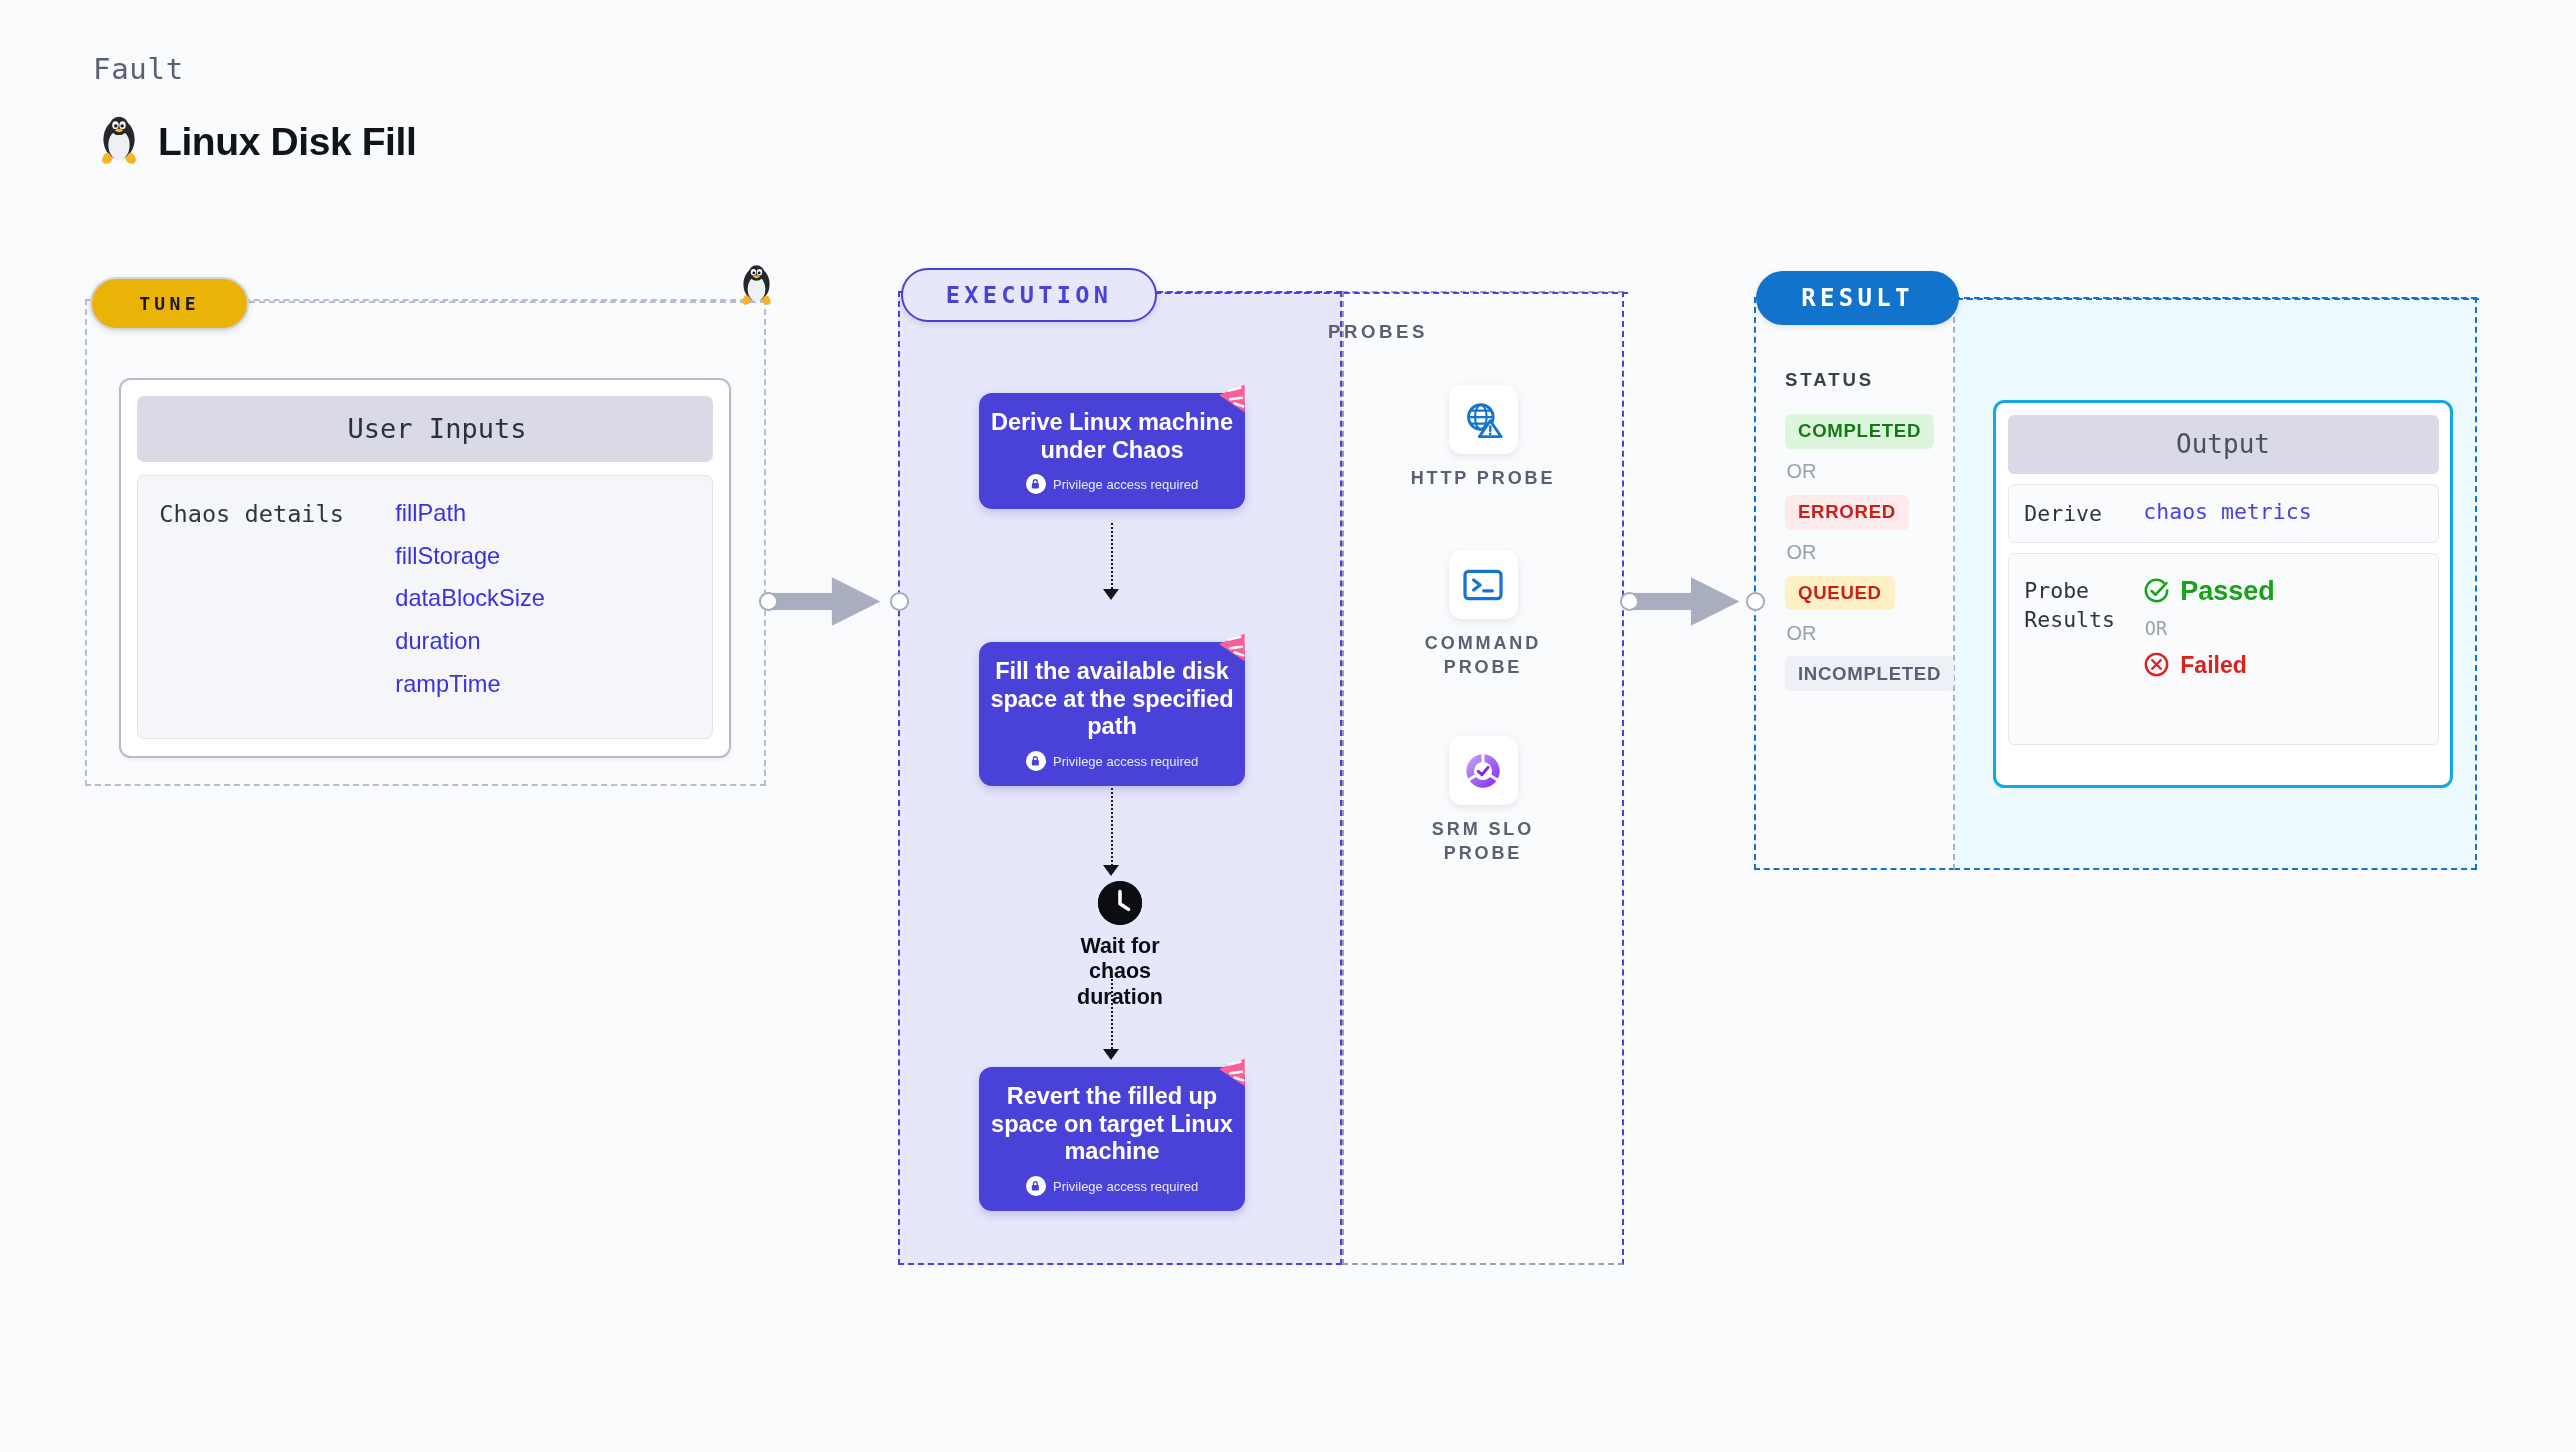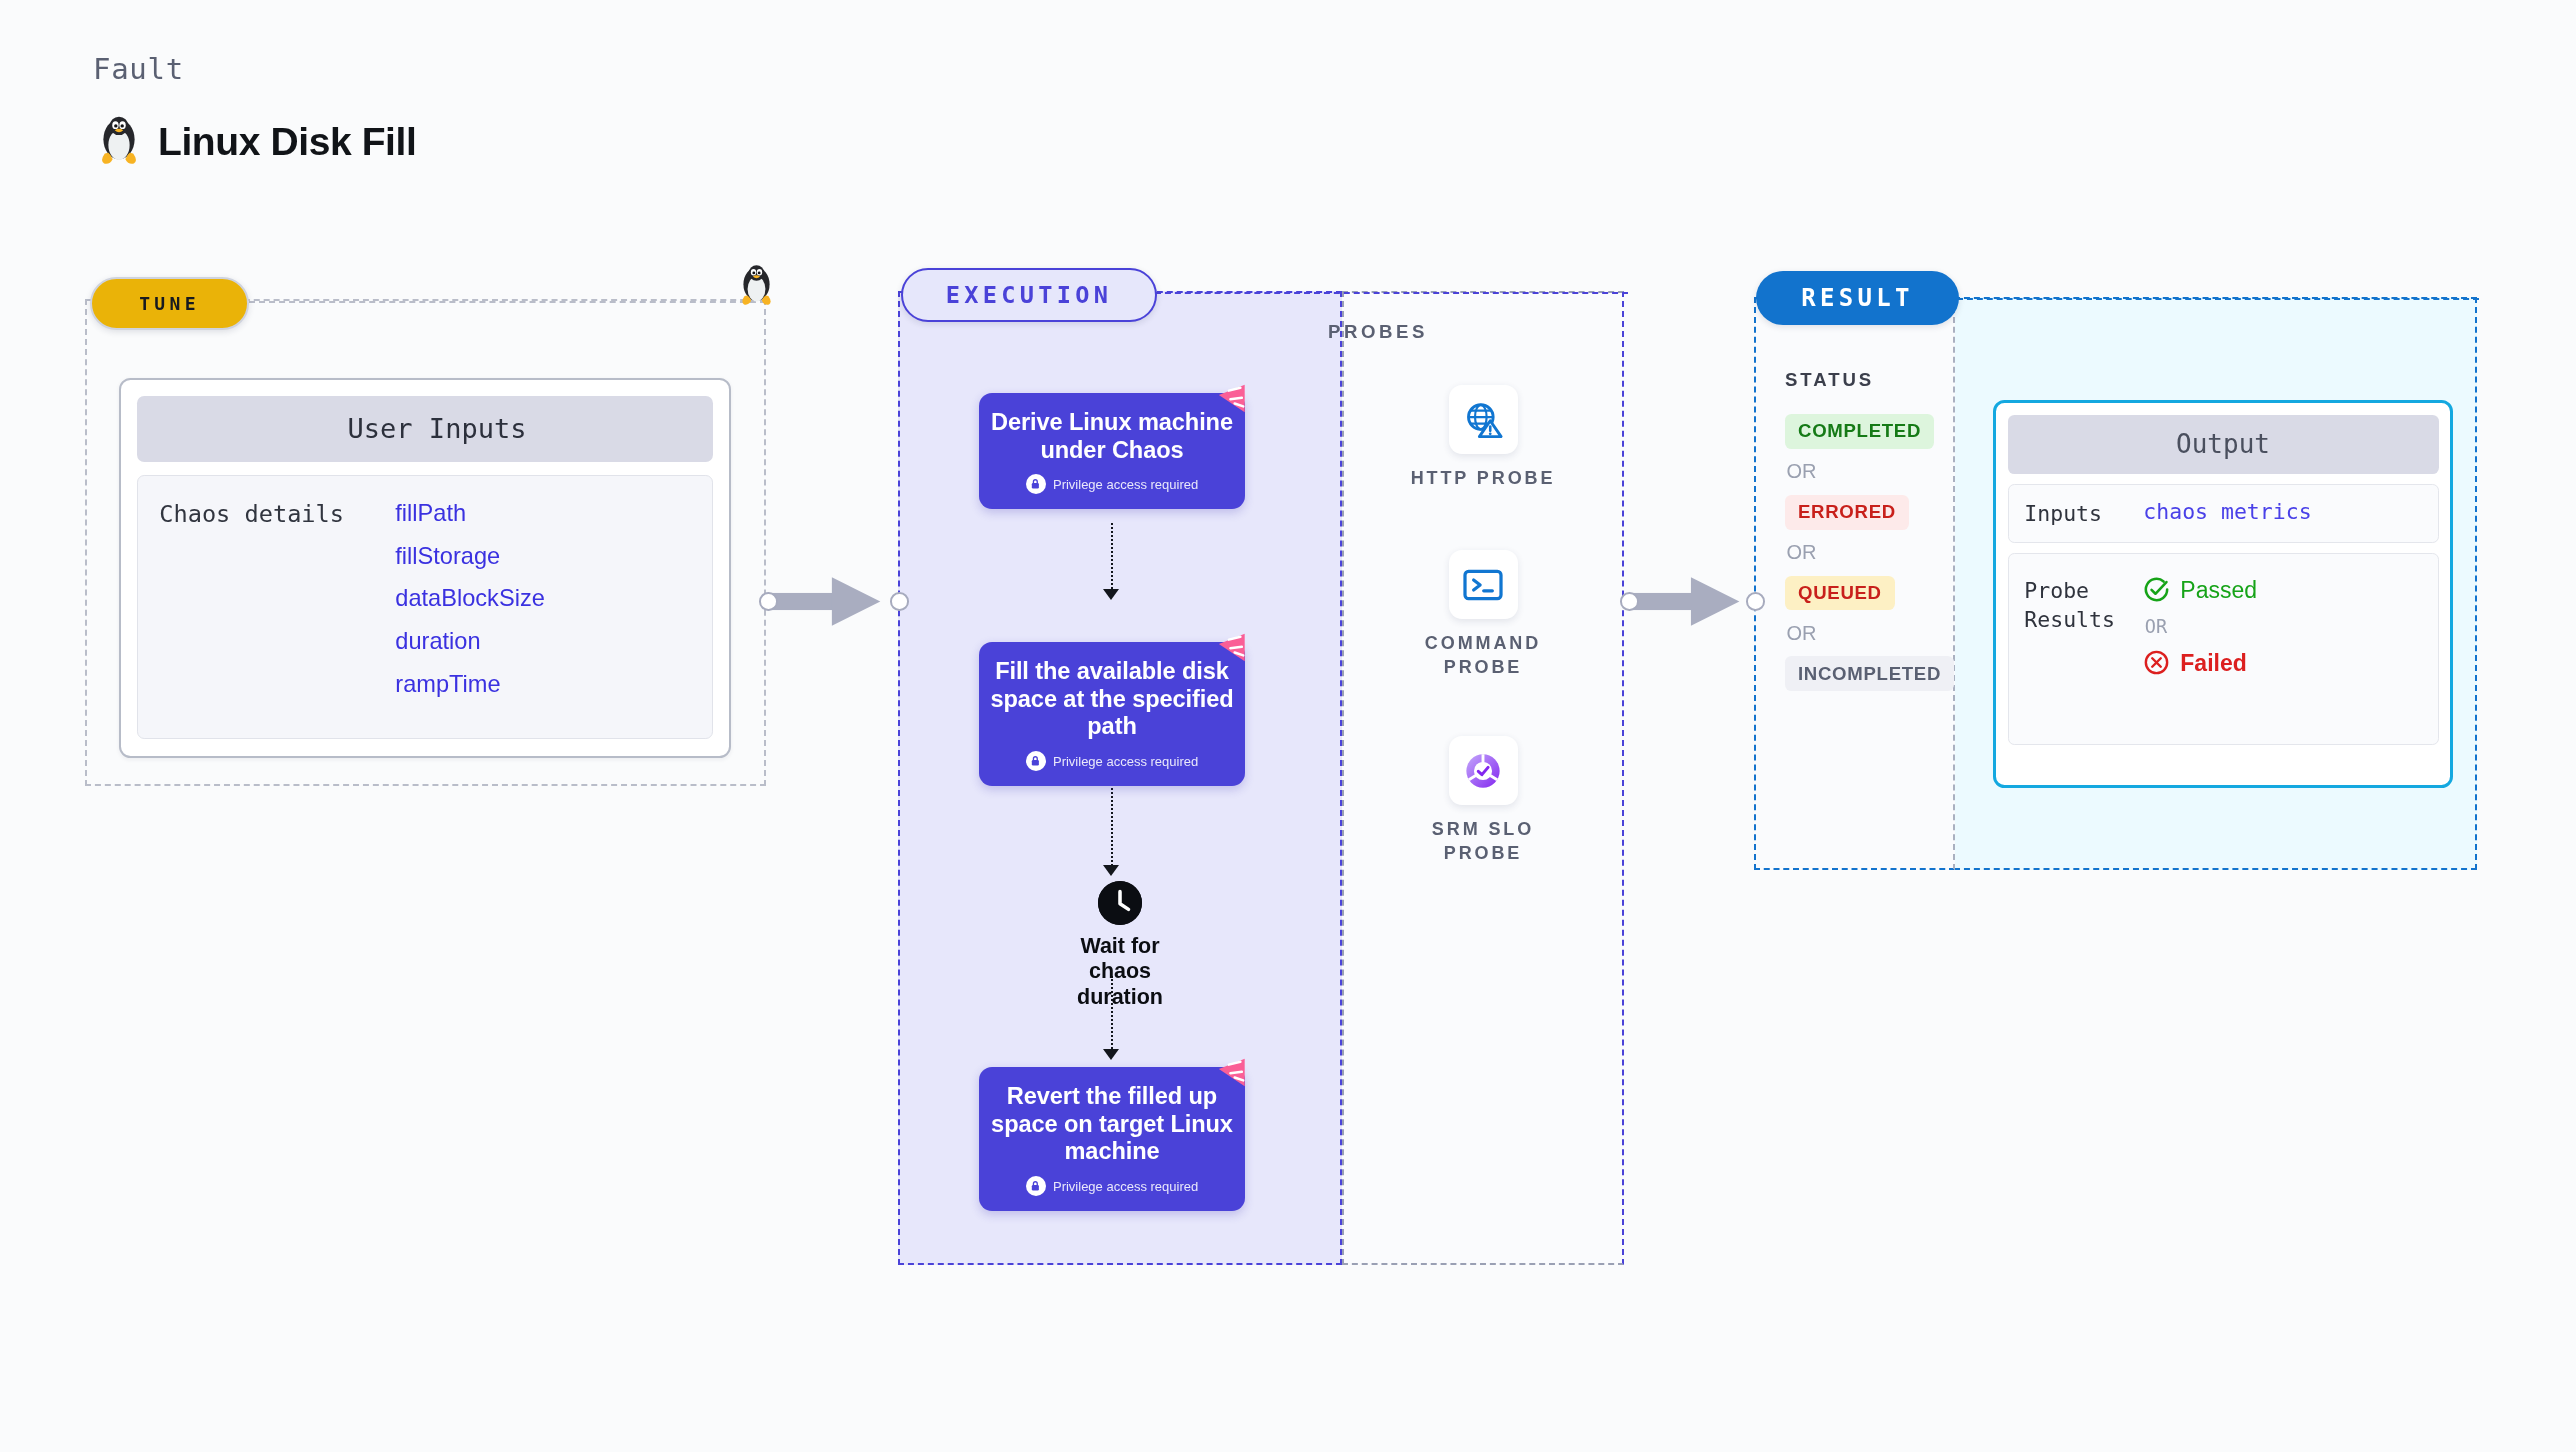--- a/index.html
+++ b/index.html
@@ -217,21 +217,21 @@
   .out-row-label {
     font-family: "DejaVu Sans Mono", monospace; font-size: 21.5px; color: #2f333d;
     width: 119px; flex: none; line-height: 1.35;
   }
   .out-metrics-val {
     font-family: "DejaVu Sans Mono", monospace; font-size: 21.5px; color: #4940e8;
   }
   .out-row-tall { height: 192px; align-items: flex-start; padding-top: 21.5px; }
   .pr-stack { display: flex; flex-direction: column; gap: 4.3px; }
   .pr-line { display: flex; align-items: center; gap: 10px; }
-  .pr-passed { font-size: 23px; font-weight: 400; color: #16a318; }
+  .pr-passed { font-size: 27px; font-weight: 700; color: #16a318; }
   .pr-failed { font-size: 23px; font-weight: 700; color: #dc1f1f; }
   .pr-or { font-family: "DejaVu Sans Mono", monospace; font-size: 18.6px; color: #9aa0b0; margin: 7.2px 0 7.2px 1.4px; }
 
   
   .connector { position: absolute; z-index: 8; }
   .conn-dot {
     position: absolute; width: 18.6px; height: 18.6px; border-radius: 50%;
     background: #ffffff; border: 2.9px solid #a7abbe; z-index: 9;
   }
 </style>
@@ -449,21 +449,21 @@
     <div class="or-text">OR</div>
     <div><span class="chip chip-queued">QUEUED</span></div>
     <div class="or-text">OR</div>
     <div><span class="chip chip-incomplete">INCOMPLETED</span></div>
   </div>
 
   <div class="out-card">
     <div class="out-head">Output</div>
 
     <div class="out-row">
-      <div class="out-row-label">Inputs</div>
+      <div class="out-row-label">Derive</div>
       <div class="out-metrics-val">chaos metrics</div>
     </div>
 
     <div class="out-row out-row-tall">
       <div class="out-row-label">Probe Results</div>
       <div class="pr-stack">
         <div class="pr-line">
           <span>
             <svg width="27" height="27" viewBox="0 0 38 38">
               <path d="M34 19a15 15 0 1 1-5-11.2" stroke="#16a318" stroke-width="3.6" fill="none" stroke-linecap="round"></path>

